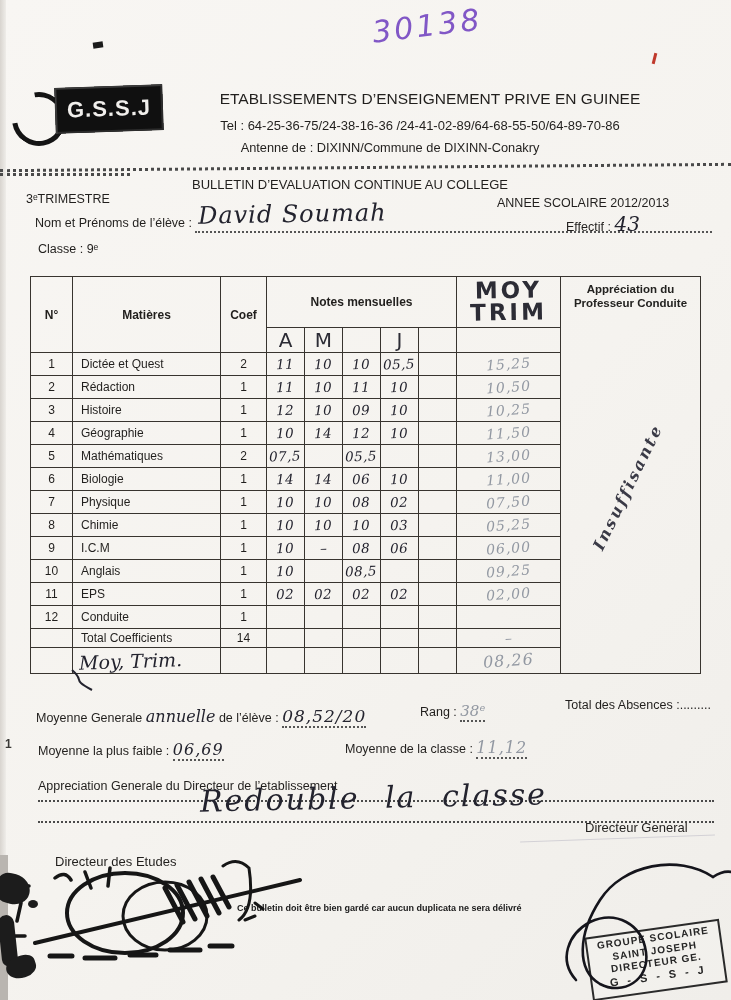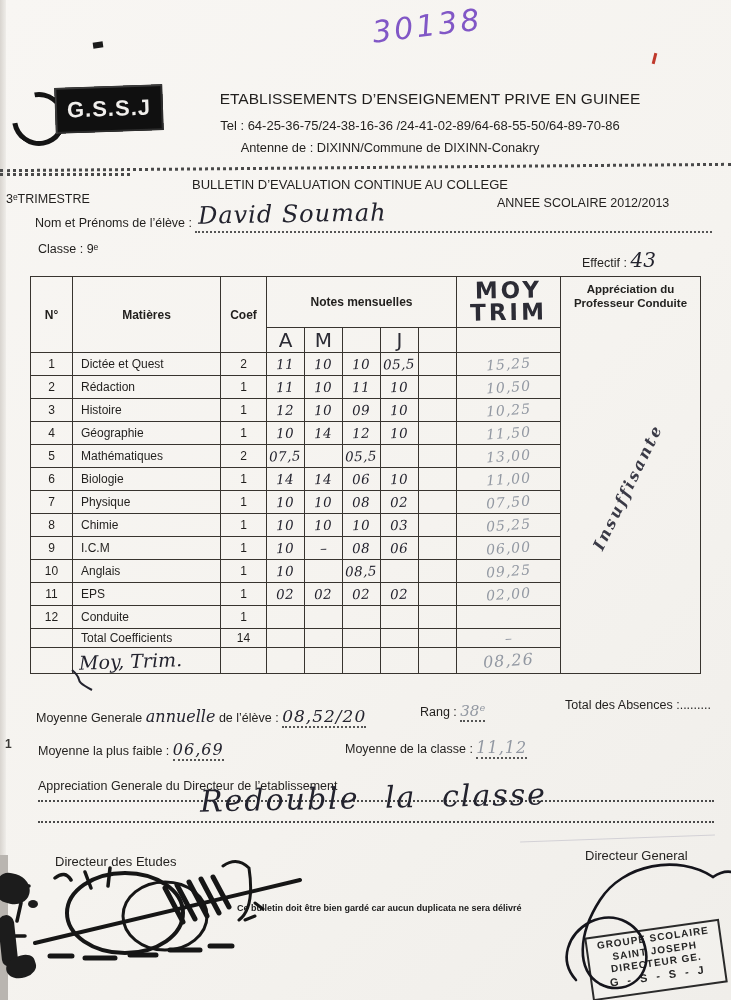--- a/index.html
+++ b/index.html
@@ -23,25 +23,25 @@
               color:#f1efec;display:flex;align-items:center;justify-content:center;
               font-weight:700;font-size:22px;letter-spacing:1px;
               box-shadow:2px 2px 0 #3a3a3a inset, -2px -2px 0 #2c2c2c inset;}
   #org-name{left:170px;top:90px;width:520px;font-size:15.5px;text-align:center;}
   #org-tel{left:150px;top:118px;width:540px;font-size:13px;text-align:center;}
   #org-antenne{left:150px;top:140px;width:480px;font-size:12.8px;text-align:center;}
   #dots-sep{left:0px;top:166px;width:731px;border-top:3px dotted #4a4a4a;transform:rotate(-0.5deg);}
   #dots-sep2{left:0px;top:173px;width:130px;border-top:3px dotted #4a4a4a;}
   #bulletin-title{left:0px;top:177px;width:700px;text-align:center;font-size:13px;}
   #annee{left:497px;top:196px;font-size:12.5px;}
-  #trimestre{left:6px;top:192px;font-size:12.5px;}
+  #trimestre{left:6px;top:192px;font-size:12.5px;padding-left:20px;}
   #nom-line{left:35px;top:216px;font-size:12.5px;}
   #nom-value{left:198px;top:200px;font-size:24px;letter-spacing:1px;transform:rotate(-1deg);}
   #nom-dots{left:195px;top:231px;width:517px;border-top:2.5px dotted #555;}
-  #effectif{left:582px;top:212px;font-size:12.5px;margin-top:36px;}
+  #effectif{left:566px;top:212px;font-size:12.5px;}
   #effectif-value{font-size:20px;font-style:italic;font-family:"DejaVu Serif",serif;color:#23232e;}
   #classe{left:38px;top:242px;font-size:12.5px;}
 
   
   #grades{left:30px;top:276px;border-collapse:collapse;table-layout:fixed;width:670px;}
   #grades td{border:1.5px solid #38342f;padding:0;overflow:visible;}
   .h-row1 td{height:50px;text-align:center;vertical-align:middle;font-size:12px;font-weight:700;}
   .h-row2 td{height:24px;text-align:center;}
   #grades .body-cell, #grades [data-name="table-row"] td{height:22px;}
   .c-num{text-align:center;font-size:12px;}
@@ -76,21 +76,21 @@
 
   
   #apprg-label{left:38px;top:779px;font-size:12.5px;}
   #apprg-dots1{left:38px;top:800px;width:676px;border-top:2.5px dotted #4a4a4a;}
   #apprg-dots2{left:38px;top:821px;width:676px;border-top:2.5px dotted #4a4a4a;}
   #apprg-value{left:200px;top:780px;font-size:30px;letter-spacing:2px;word-spacing:14px;transform:rotate(-1.2deg);}
   #ghost-line{left:520px;top:838px;width:195px;border-top:1.5px solid #d3d1d6;transform:rotate(-2deg);}
 
   
   #dir-etudes{left:55px;top:854px;font-size:13px;}
-  #dir-general{left:553px;top:848px;font-size:13px;padding-left:32px;}
+  #dir-general{left:553px;top:820px;font-size:13px;padding-left:32px;}
   #notice{left:237px;top:903px;font-size:9px;font-weight:700;color:#1b1b1b;}
   #stamp-right{left:588px;top:928px;width:132px;height:58px;border:2.5px solid #2a2a2a;transform:rotate(-8deg);
                text-align:center;padding-top:2px;background:rgba(250,249,247,0.2);}
   #stamp-right div{font-size:10px;font-weight:700;letter-spacing:1px;line-height:1.25;color:#262626;}
   #stamp-right .gssj{font-size:11px;letter-spacing:3px;}
   #left-scribble{left:15px;top:858px;}
   #right-signature{left:528px;top:852px;}
   .blob{background:#1c1c1c;position:absolute;}
   #blob1{left:-4px;top:874px;width:34px;height:30px;border-radius:40% 60% 55% 45%;transform:rotate(15deg);}
   #blob2{left:0px;top:915px;width:16px;height:52px;border-radius:8px;transform:rotate(-6deg);}

